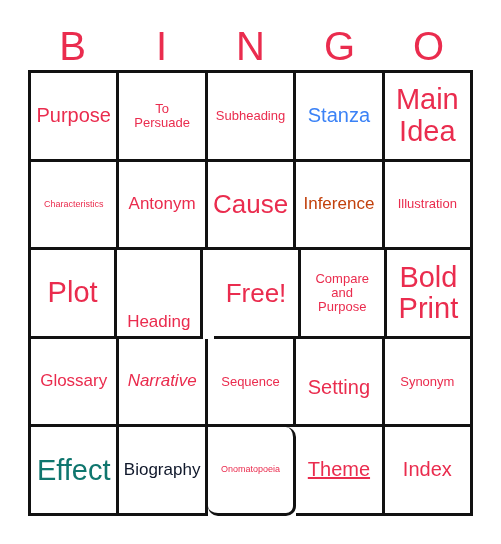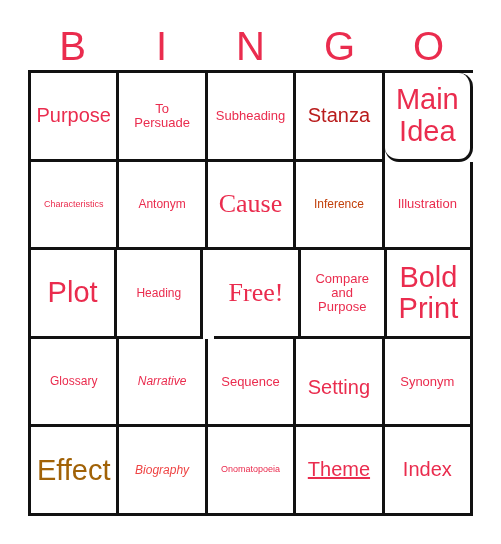--- a/index.html
+++ b/index.html
@@ -83,23 +83,23 @@
     display: block;
     width: 100%;
     word-wrap: break-word;
     white-space: pre-line;
     user-select: none;
   }
 
   
   .sz-xxs  { font-size: 9px;  }
   .sz-s    { font-size: 13px; }
-  .sz-m    { font-size: 12px; }
+  .sz-m    { font-size: 17px; }
   .sz-l    { font-size: 20px; }
-  .sz-xl   { font-size: 26px; font-family: Liberation Serif, serif; }
+  .sz-xl   { font-size: 26px; }
   .sz-xxl  { font-size: 29px; }
 </style>
 </head>
 <body style="background: rgb(255, 255, 255);">
 
 <div id="bingo-card">
 
   <div id="bingo-header">
     <div class="header-letter" style="color: rgb(234, 44, 78);">B</div>
     <div class="header-letter" style="color: rgb(234, 44, 78);">I</div>
@@ -115,23 +115,23 @@
           <span class="cell-text sz-l" style="color: rgb(234, 44, 78);">Purpose</span>
         </div>
       <div class="bingo-cell" style="border-right-color: rgb(17, 17, 17); border-bottom-color: rgb(17, 17, 17); justify-content: flex-end;">
           <span class="cell-text sz-s" style="color: rgb(234, 44, 78);">To
 Persuade</span>
         </div>
       <div class="bingo-cell" style="border-right-color: rgb(17, 17, 17); border-bottom-color: rgb(17, 17, 17);">
           <span class="cell-text sz-s" style="color: rgb(234, 44, 78);">Subheading</span>
         </div>
       <div class="bingo-cell" style="border-right-color: rgb(17, 17, 17); border-bottom-color: rgb(17, 17, 17);">
-          <span class="cell-text sz-l" style="color: #b91c1c;">Stanza</span>
-        </div>
-      <div class="bingo-cell" style="border-right-color: rgb(17, 17, 17); border-bottom-color: rgb(17, 17, 17); border-radius: 14px;">
+          <span class="cell-text sz-l" style="color: #3b82f6;">Stanza</span>
+        </div>
+      <div class="bingo-cell" style="border-right-color: rgb(17, 17, 17); border-bottom-color: rgb(17, 17, 17);">
           <span class="cell-text sz-xxl" style="color: rgb(234, 44, 78);">Main
 Idea</span>
         </div>
     </div>
 
     <div class="bingo-row">
       <div class="bingo-cell" style="border-right-color: rgb(17, 17, 17); border-bottom-color: rgb(17, 17, 17);">
           <span class="cell-text sz-xxs" style="color: rgb(234, 44, 78);">Characteristics</span>
         </div>
       <div class="bingo-cell" style="border-right-color: rgb(17, 17, 17); border-bottom-color: rgb(17, 17, 17);">
@@ -145,21 +145,21 @@
         </div>
       <div class="bingo-cell" style="border-right-color: rgb(17, 17, 17); border-bottom-color: rgb(17, 17, 17);">
           <span class="cell-text sz-s" style="color: rgb(234, 44, 78);">Illustration</span>
         </div>
     </div>
 
     <div class="bingo-row">
       <div class="bingo-cell" style="border-right-color: rgb(17, 17, 17); border-bottom-color: rgb(17, 17, 17);">
           <span class="cell-text sz-xxl" style="color: rgb(234, 44, 78);">Plot</span>
         </div>
-      <div class="bingo-cell" style="border-right-color: rgb(17, 17, 17); border-bottom-color: rgb(17, 17, 17);">
+      <div class="bingo-cell" style="border-right-color: rgb(17, 17, 17); border-bottom-color: rgb(17, 17, 17); align-items: flex-end;">
           <span class="cell-text sz-m" style="color: rgb(234, 44, 78);">Heading</span>
         </div>
       <div class="bingo-cell" style="border-right-color: rgb(17, 17, 17); border-bottom-color: rgb(17, 17, 17); margin-left: 11px;">
           <span class="cell-text sz-xl" style="color: rgb(234, 44, 78);">Free!</span>
         </div>
       <div class="bingo-cell" style="border-right-color: rgb(17, 17, 17); border-bottom-color: rgb(17, 17, 17);">
           <span class="cell-text sz-s" style="color: rgb(234, 44, 78);">Compare
 and
 Purpose</span>
         </div>
@@ -182,26 +182,26 @@
       <div class="bingo-cell" style="border-right-color: rgb(17, 17, 17); border-bottom-color: rgb(17, 17, 17);">
           <span class="cell-text sz-l" style="color: rgb(234, 44, 78); margin-top: 13px;">Setting</span>
         </div>
       <div class="bingo-cell" style="border-right-color: rgb(17, 17, 17); border-bottom-color: rgb(17, 17, 17);">
           <span class="cell-text sz-s" style="color: rgb(234, 44, 78);">Synonym</span>
         </div>
     </div>
 
     <div class="bingo-row">
       <div class="bingo-cell" style="border-right-color: rgb(17, 17, 17); border-bottom-color: rgb(17, 17, 17);">
-          <span class="cell-text sz-xxl" style="color: #a16207;">Effect</span>
-        </div>
-      <div class="bingo-cell" style="border-right-color: rgb(17, 17, 17); border-bottom-color: rgb(17, 17, 17);">
-          <span class="cell-text sz-m" style="color: #ef4444; font-style: italic;">Biography</span>
-        </div>
-      <div class="bingo-cell" style="border-right-color: rgb(17, 17, 17); border-bottom-color: rgb(17, 17, 17);">
+          <span class="cell-text sz-xxl" style="color: #0f766e;">Effect</span>
+        </div>
+      <div class="bingo-cell" style="border-right-color: rgb(17, 17, 17); border-bottom-color: rgb(17, 17, 17);">
+          <span class="cell-text sz-m" style="color: #0f172a;">Biography</span>
+        </div>
+      <div class="bingo-cell" style="border-right-color: rgb(17, 17, 17); border-bottom-color: rgb(17, 17, 17); border-radius: 10px;">
           <span class="cell-text sz-xxs" style="color: rgb(234, 44, 78);">Onomatopoeia</span>
         </div>
       <div class="bingo-cell" style="border-right-color: rgb(17, 17, 17); border-bottom-color: rgb(17, 17, 17);">
           <span class="cell-text sz-l" style="color: rgb(234, 44, 78); text-decoration: underline;">Theme</span>
         </div>
       <div class="bingo-cell" style="border-right-color: rgb(17, 17, 17); border-bottom-color: rgb(17, 17, 17);">
           <span class="cell-text sz-l" style="color: rgb(234, 44, 78);">Index</span>
         </div>
     </div>
 

